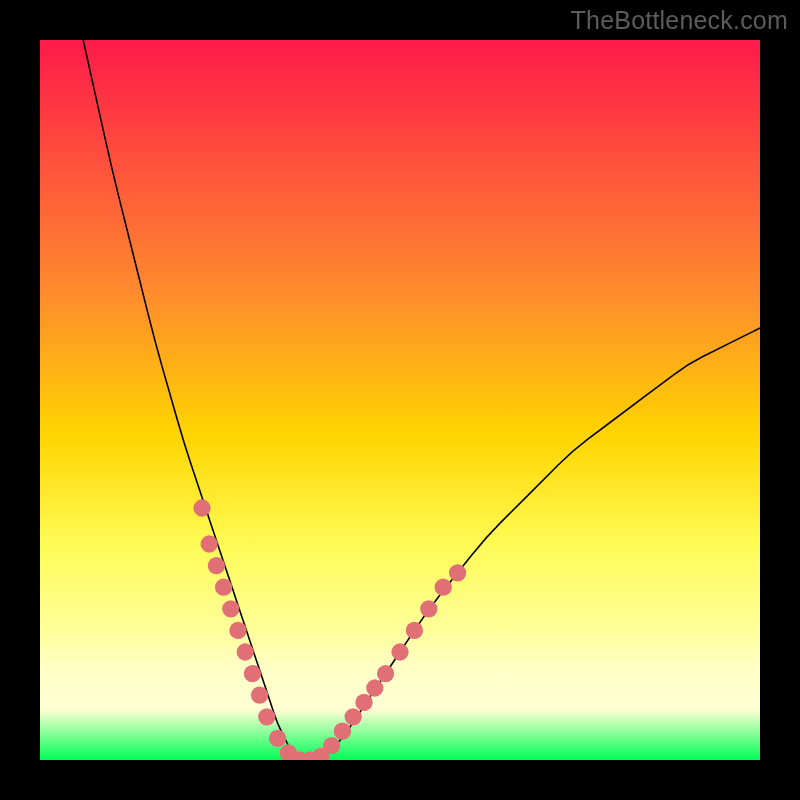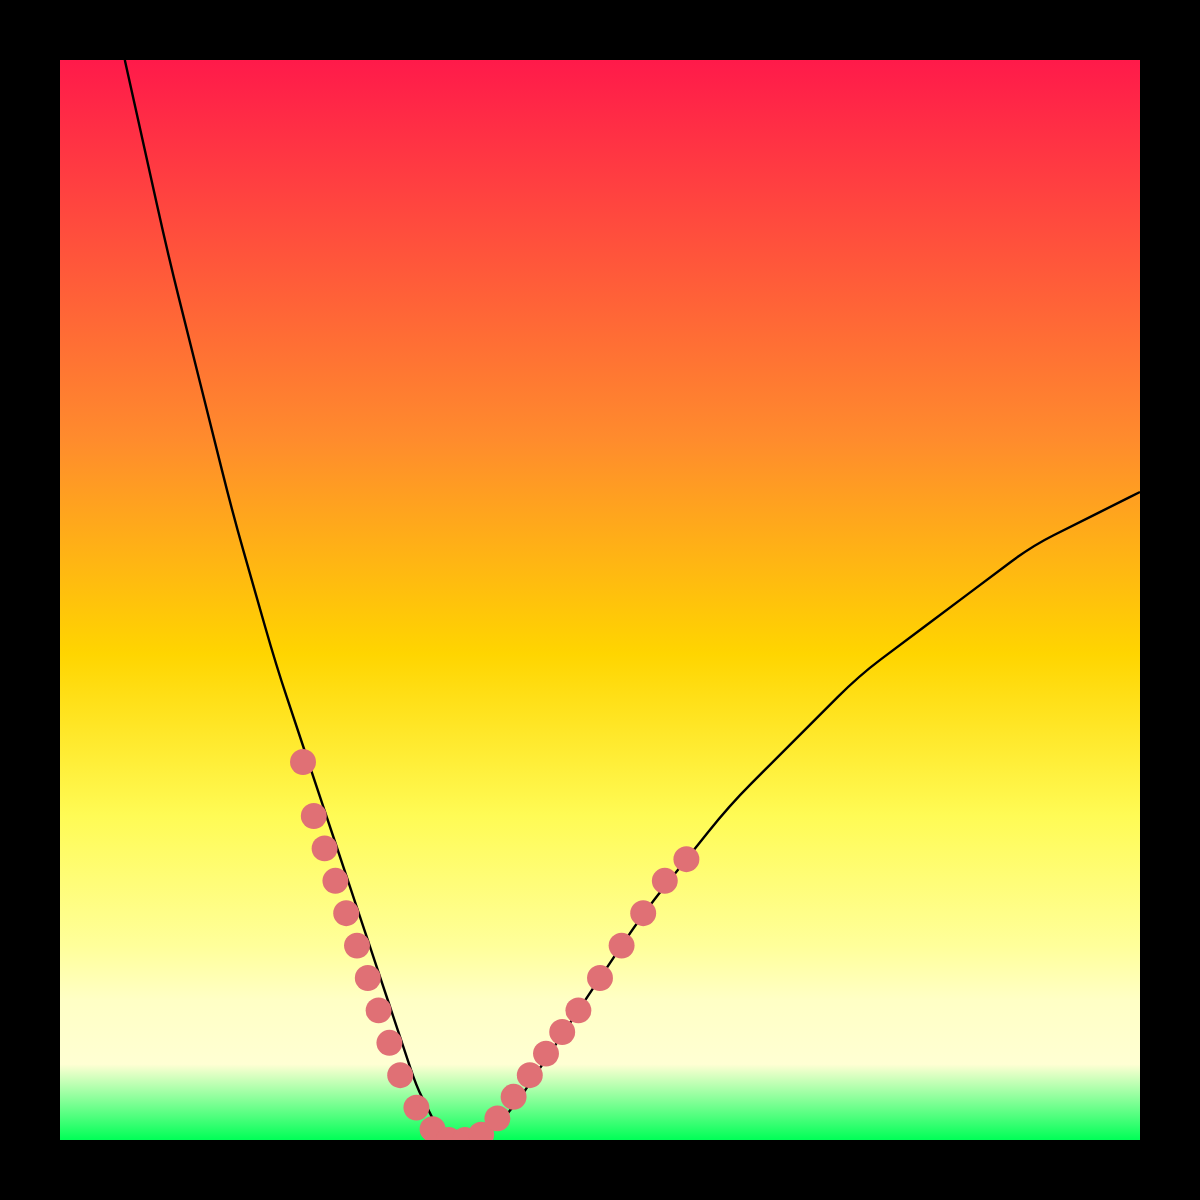--- a/index.html
+++ b/index.html
@@ -38,20 +38,21 @@
   .plot svg {
     display: block;
     width: 720px;
     height: 720px;
   }
 </style>
 </head>
 <body>
 
 <div class="frame">
+  <div class="watermark">TheBottleneck.com</div>
   <div class="plot">
     <svg id="svg-plot" viewBox="0 0 100 100" preserveAspectRatio="none">
       <defs>
         <linearGradient id="bg-grad" x1="0" y1="0" x2="0" y2="1">
             <stop offset="0%" stop-color="#ff1a4a"></stop>
             <stop offset="35%" stop-color="#ff8b2d"></stop>
             <stop offset="55%" stop-color="#ffd500"></stop>
             <stop offset="70%" stop-color="#fffb55"></stop>
             <stop offset="82%" stop-color="#ffff9a"></stop>
             <stop offset="87%" stop-color="#ffffc5"></stop>

